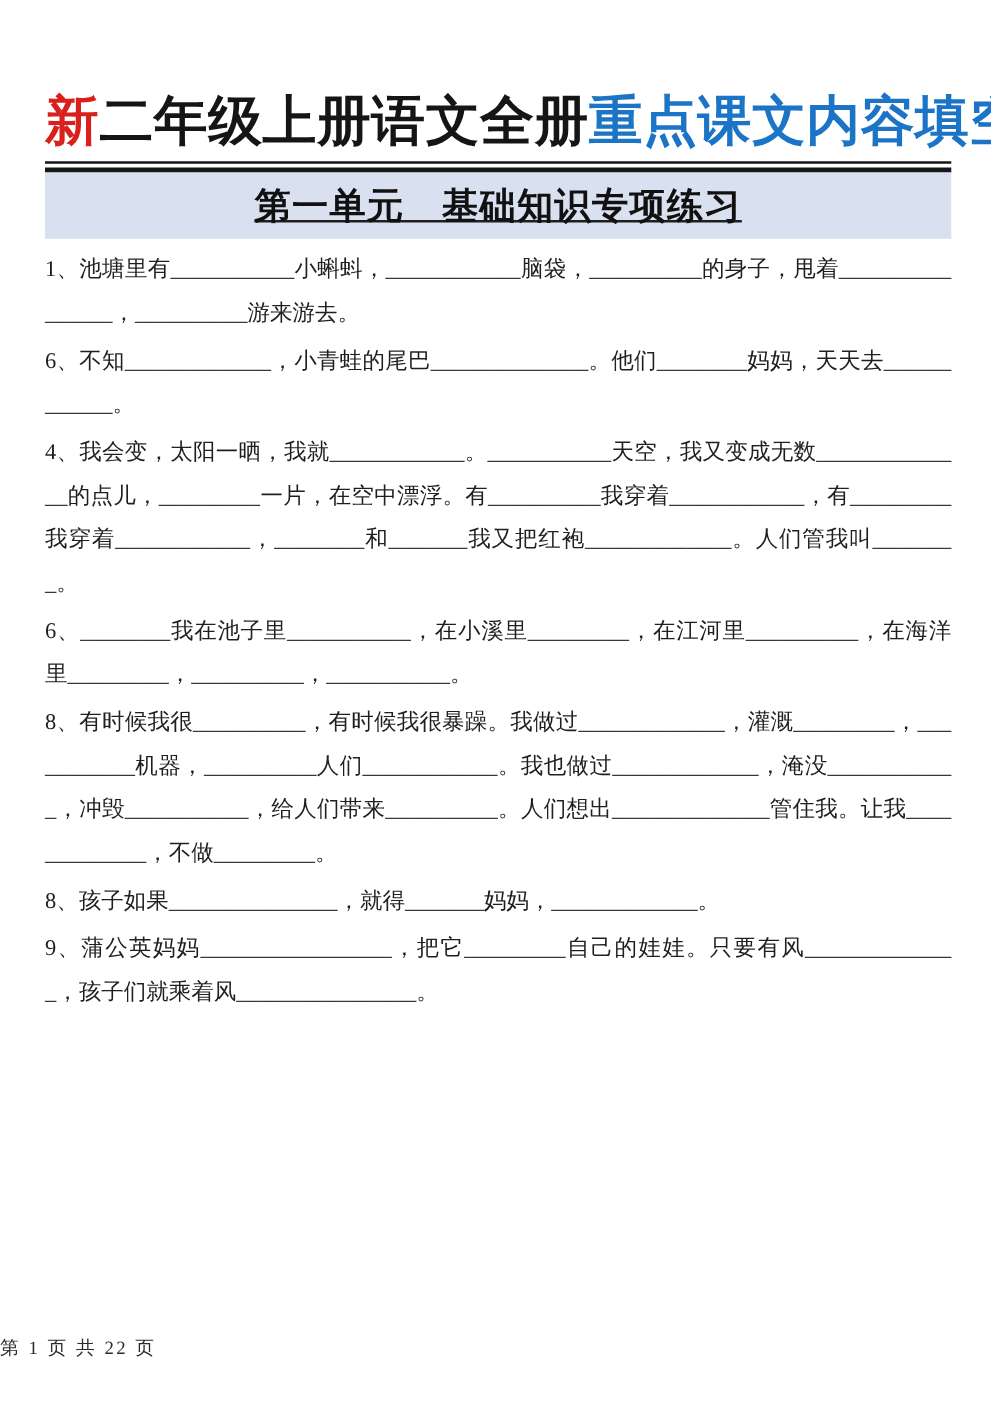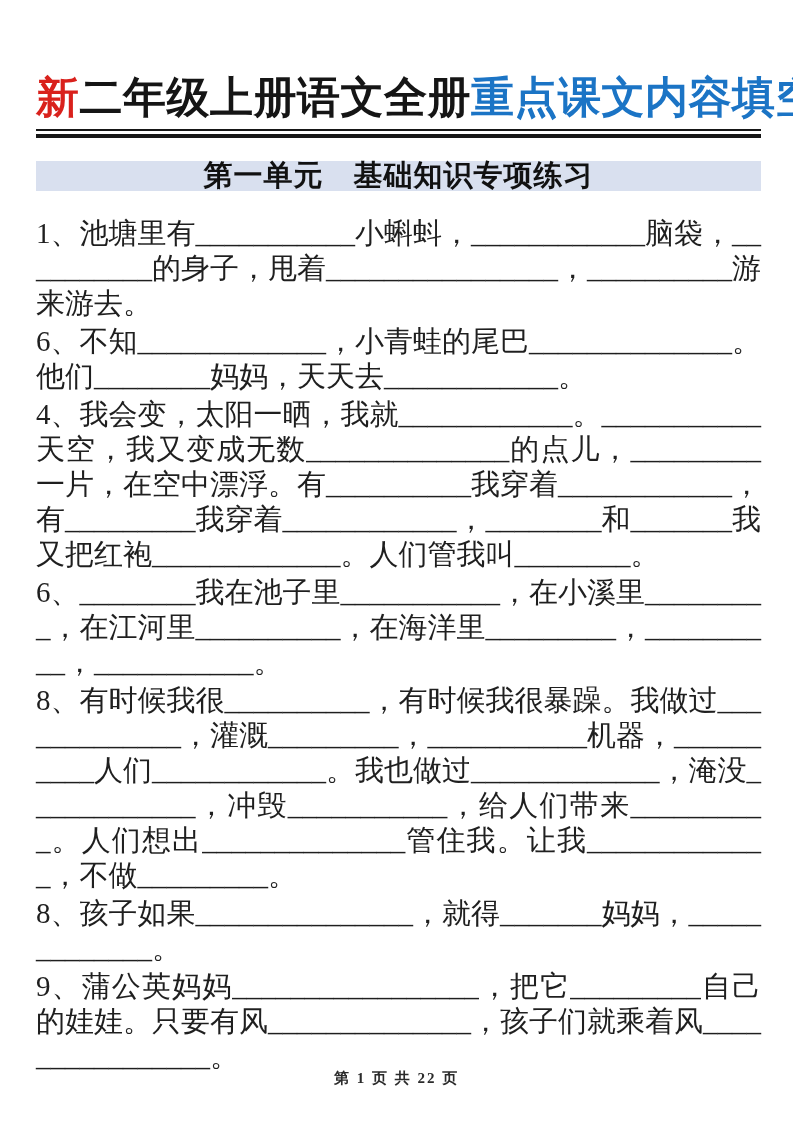--- a/index.html
+++ b/index.html
@@ -31,54 +31,53 @@
   .t-prefix { color: var(--title-prefix, #d9211c); }
   .t-main   { color: var(--title-main, #151515); }
   .t-accent { color: var(--title-accent, #1b74c5); }
   .rule {
     margin-top: 5px;
     height: 3px;
     border-top: 2px solid #161616;
     border-bottom: 4px solid #161616;
   }
   .section-bar {
-    margin-top: 23px;
-    height: 30px;
+    margin-top: 0;
+    height: 53px;
     background: var(--section-bg, #d9e0ef);
     display: flex;
     align-items: center;
     justify-content: center;
+    text-decoration: underline;
   }
   .section-title {
     font-size: 29px;
     font-weight: 700;
     color: #111111;
     letter-spacing: 1px;
   }
   .questions {
-    margin-top: 25px;
-    font-size: 29px;
+    margin-top: 7px;
+    font-size: 18px;
     line-height: 35px;
     text-align: justify;
     word-break: break-all;
     color: var(--body-text, #1f1f1f);
   }
   .questions p {
     margin: 0 0 3px 0;
   }
   .footer {
     position: absolute;
     left: 0;
     right: 0;
     bottom: 34px;
-    text-align: center;
     font-size: 15px;
     letter-spacing: 2px;
     color: #2b2b2b;
-    font-weight: bold;
   }
 </style>
 </head>
 <body>
 
 <div class="page">
 
   <h1 class="title">
     <span class="t-prefix">新</span><span class="t-main">二年级上册语文全册</span><span class="t-accent">重点课文内容填空</span>
   </h1>

